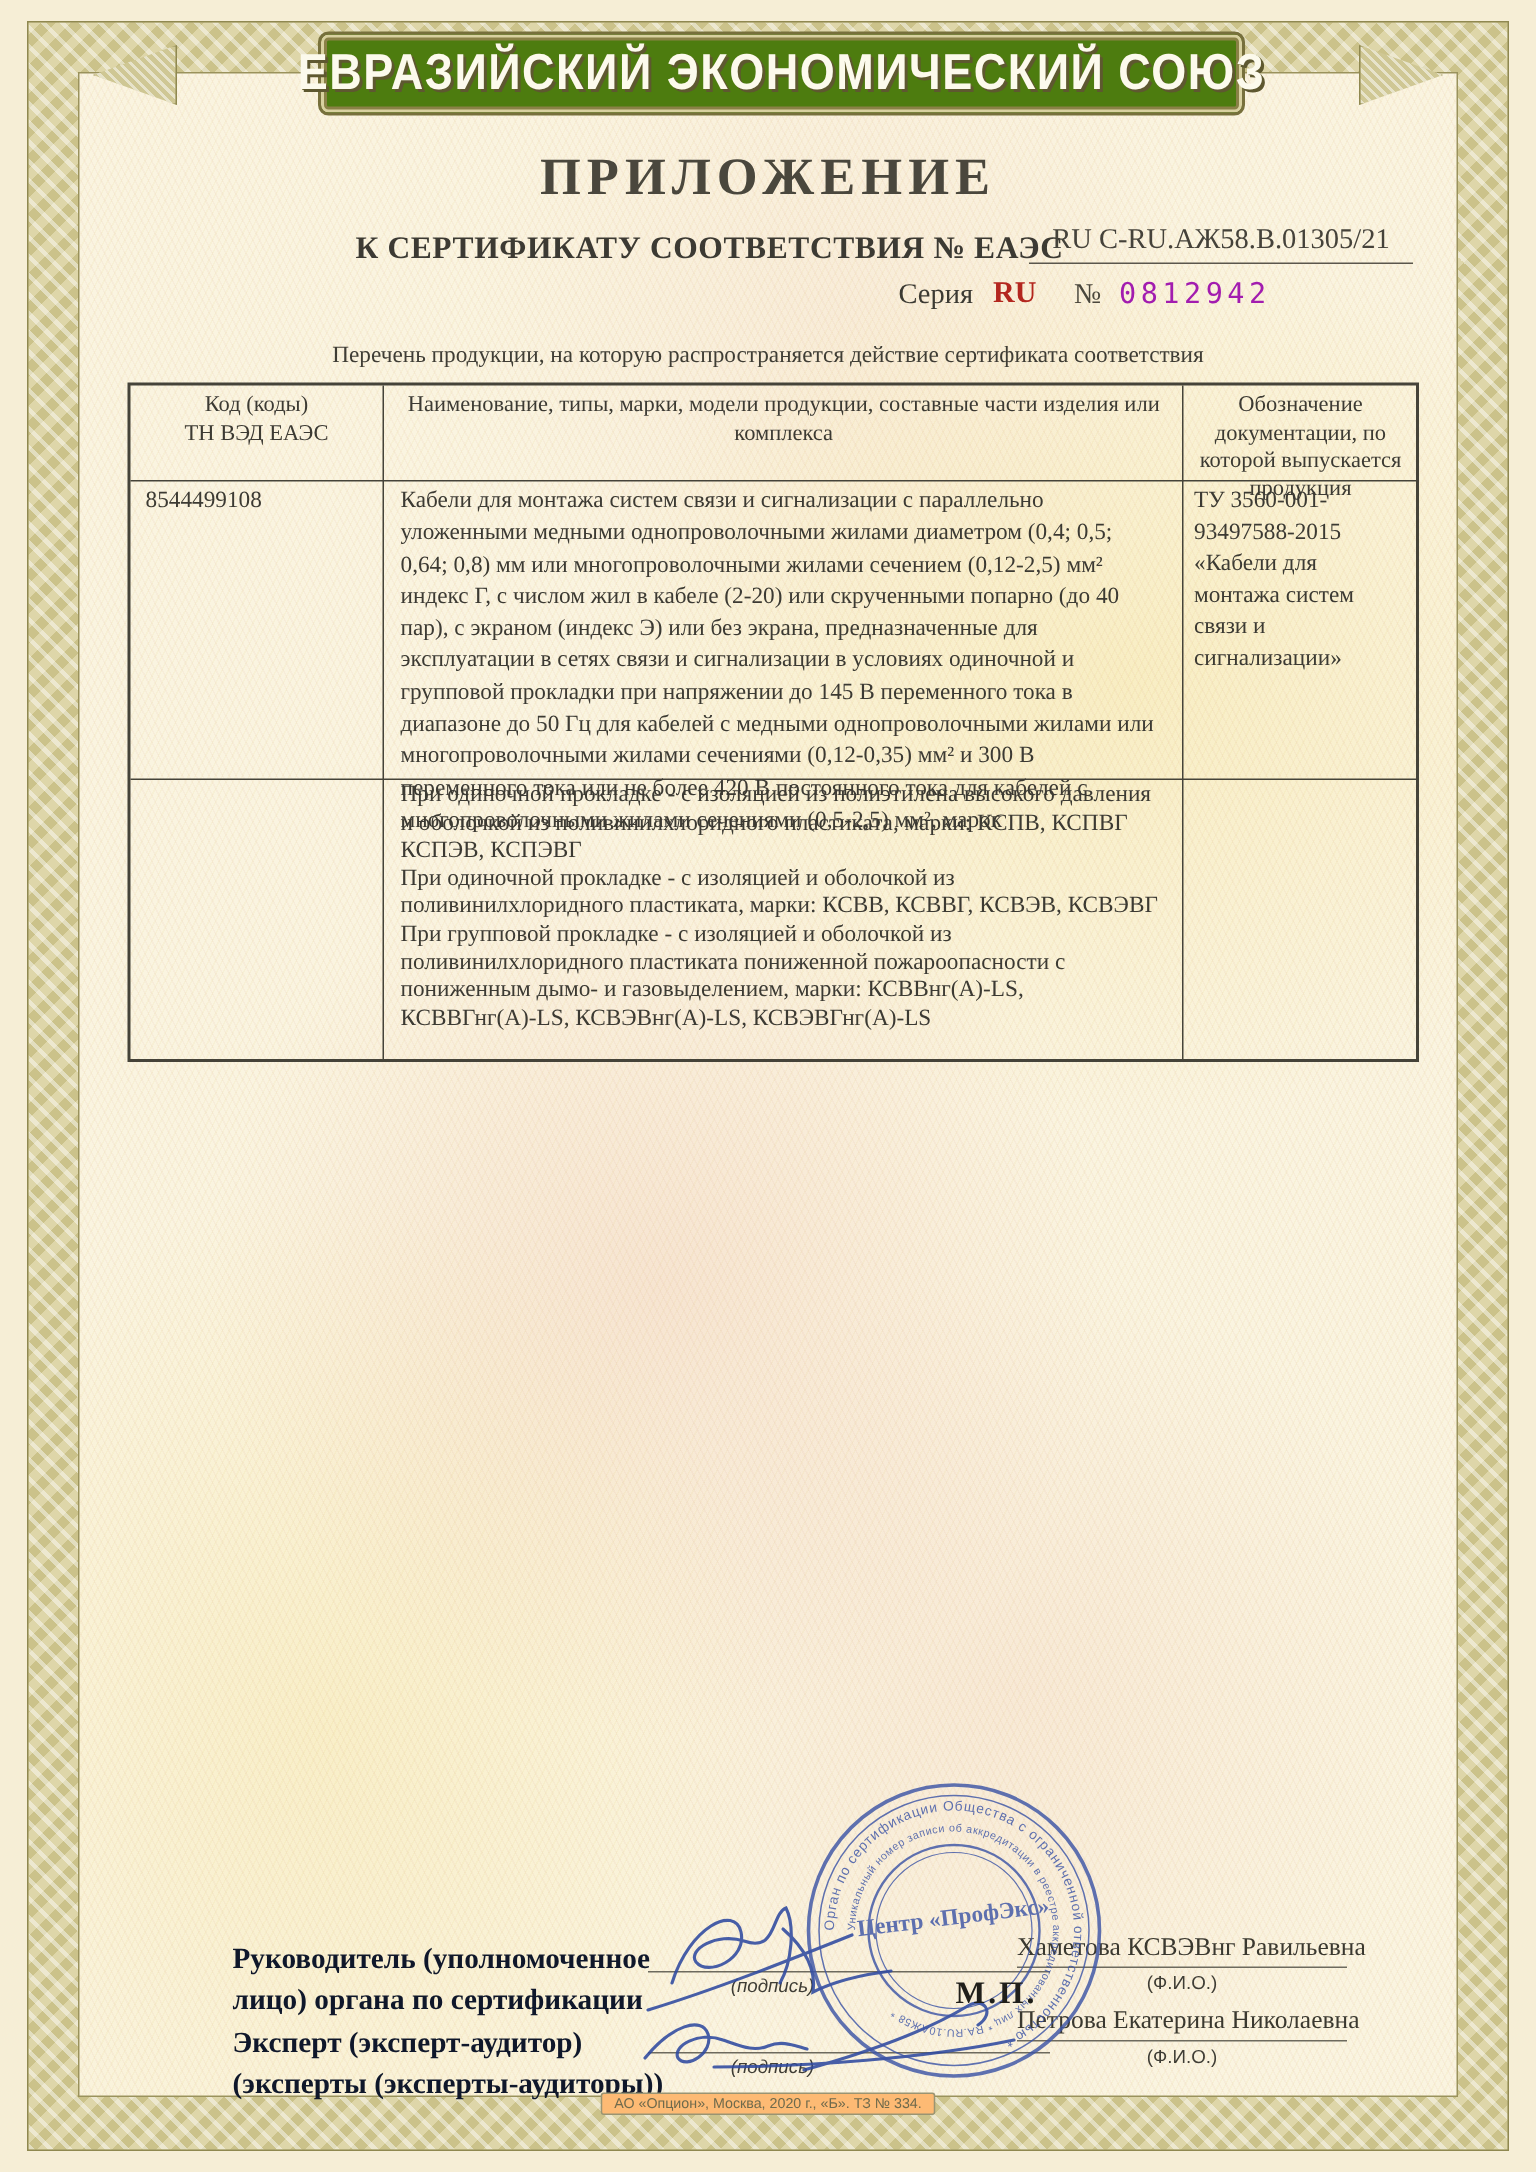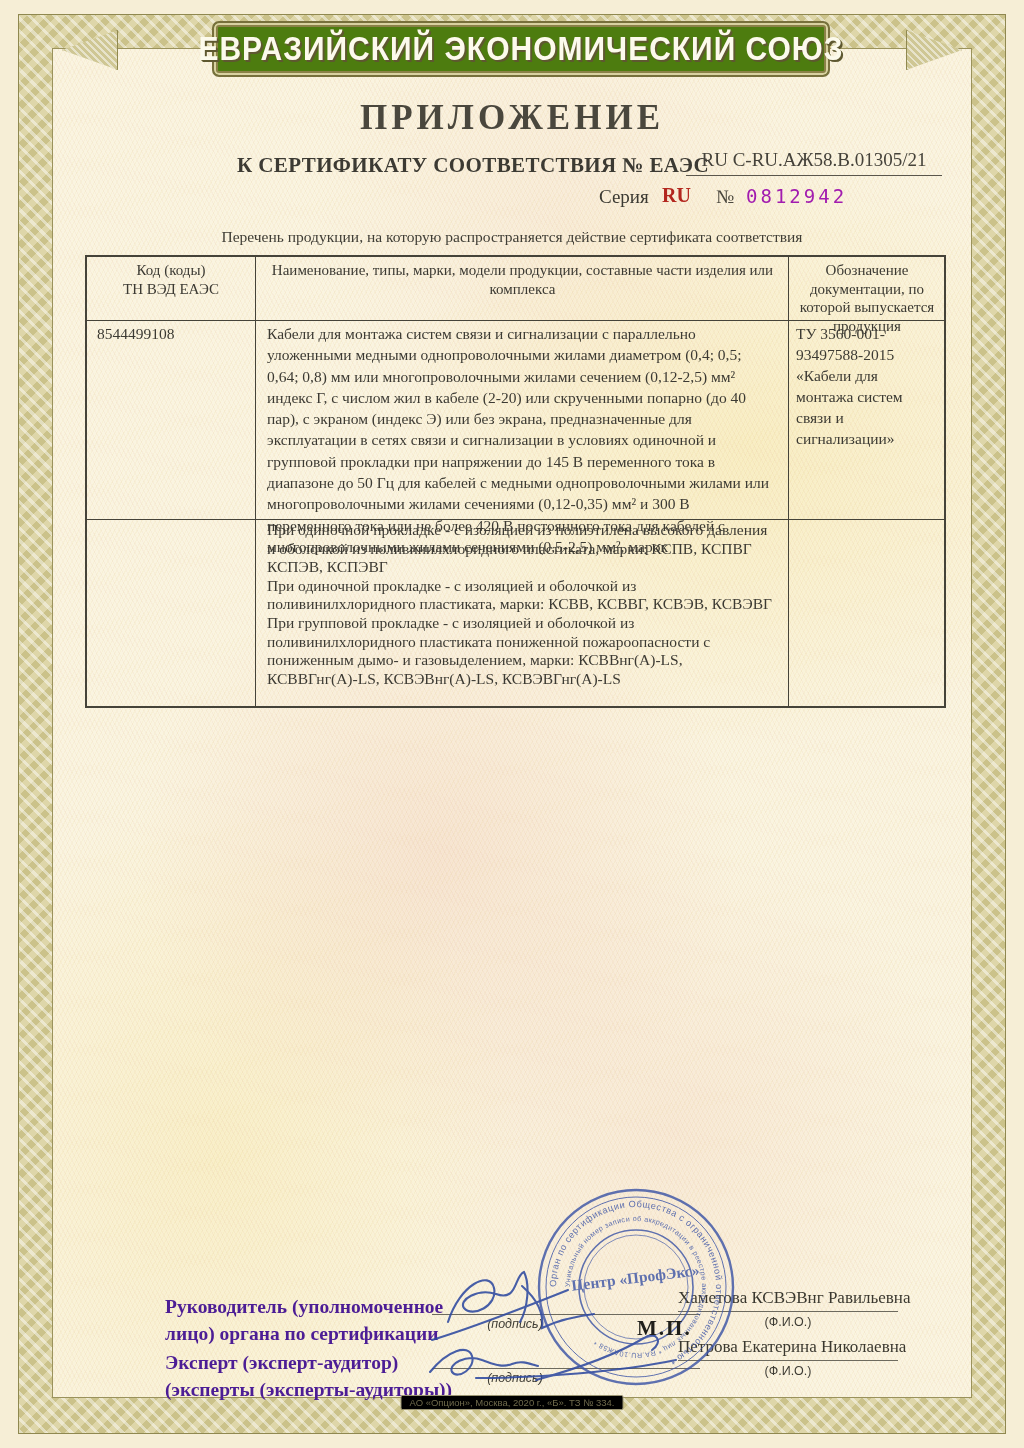--- a/index.html
+++ b/index.html
@@ -98,21 +98,21 @@
   .th-name{left:170px; width:531px; padding-left:14px; padding-right:14px;}
   .th-doc{left:703px; width:154px; padding-left:5px; padding-right:5px;}
   .td{position:absolute; box-sizing:border-box; font-size:15.5px; line-height:21.3px; text-align:left;}
   .td-code{left:0; top:63px; width:168px; padding:3px 10px;}
   .td-desc{left:170px; top:63px; width:531px; padding:3px 14px 3px 10px;}
   .td-doc{left:703px; top:63px; width:154px; padding:3px 6px; line-height:21px;}
   .td-marks{left:170px; top:262px; width:531px; padding:2px 14px 2px 10px; line-height:18.6px;}
   .td-marks p{margin:0;}
 
   
-  .sig-label{position:absolute; left:165px; font-size:19.5px; font-weight:bold; line-height:27px; color:#4c1d95; z-index:2;}
+  .sig-label{position:absolute; left:155px; font-size:19.5px; font-weight:bold; line-height:27px; color:#0f172a; z-index:2;}
   .sig-label span{display:block;}
   .lbl-head{top:1293px;}
   .lbl-expert{top:1349px;}
   .sig-line{position:absolute; height:0; border-top:1px solid #6d6a5e; z-index:2;}
   .sl1{left:432px; top:1314px; width:268px;}
   .sl2{left:432px; top:1368px; width:268px;}
   .sig-caption{position:absolute; left:430px; width:170px; text-align:center; font-size:12.5px;
     font-family:"Liberation Sans", sans-serif; color:#3f3d35; z-index:2;font-style:italic;}
   .sc1{top:1317px;} .sc2{top:1371px;}
 
@@ -124,21 +124,21 @@
   .f1{top:1315px;} .f2{top:1364px;}
 
   .stamp{position:absolute; left:526px; top:1177px; width:220px; height:220px; z-index:4; opacity:.82;}
   .mp-mark{position:absolute; left:637px; top:1316px; font-size:21px; font-weight:bold; letter-spacing:2px;
            color:#201f1a; z-index:5;}
   .signatures{position:absolute; left:418px; top:1256px; width:310px; height:145px; z-index:3;}
 
   .imprint{
     position:absolute; top:1395px; left:50%; transform:translateX(-50%);
     font-family:"Liberation Sans", sans-serif; font-size:9.5px; color:#6f6a4c;
-    background:#000000; border:1px solid #9a9472; border-radius:2px;
+    background:#fdba74; border:1px solid #9a9472; border-radius:2px;
     padding:1px 8px; white-space:nowrap; z-index:6;
   }
 </style>
 </head>
 <body>
 
 <div class="page">
   <div class="frame-band"></div>
   <div class="inner-panel"></div>
 

